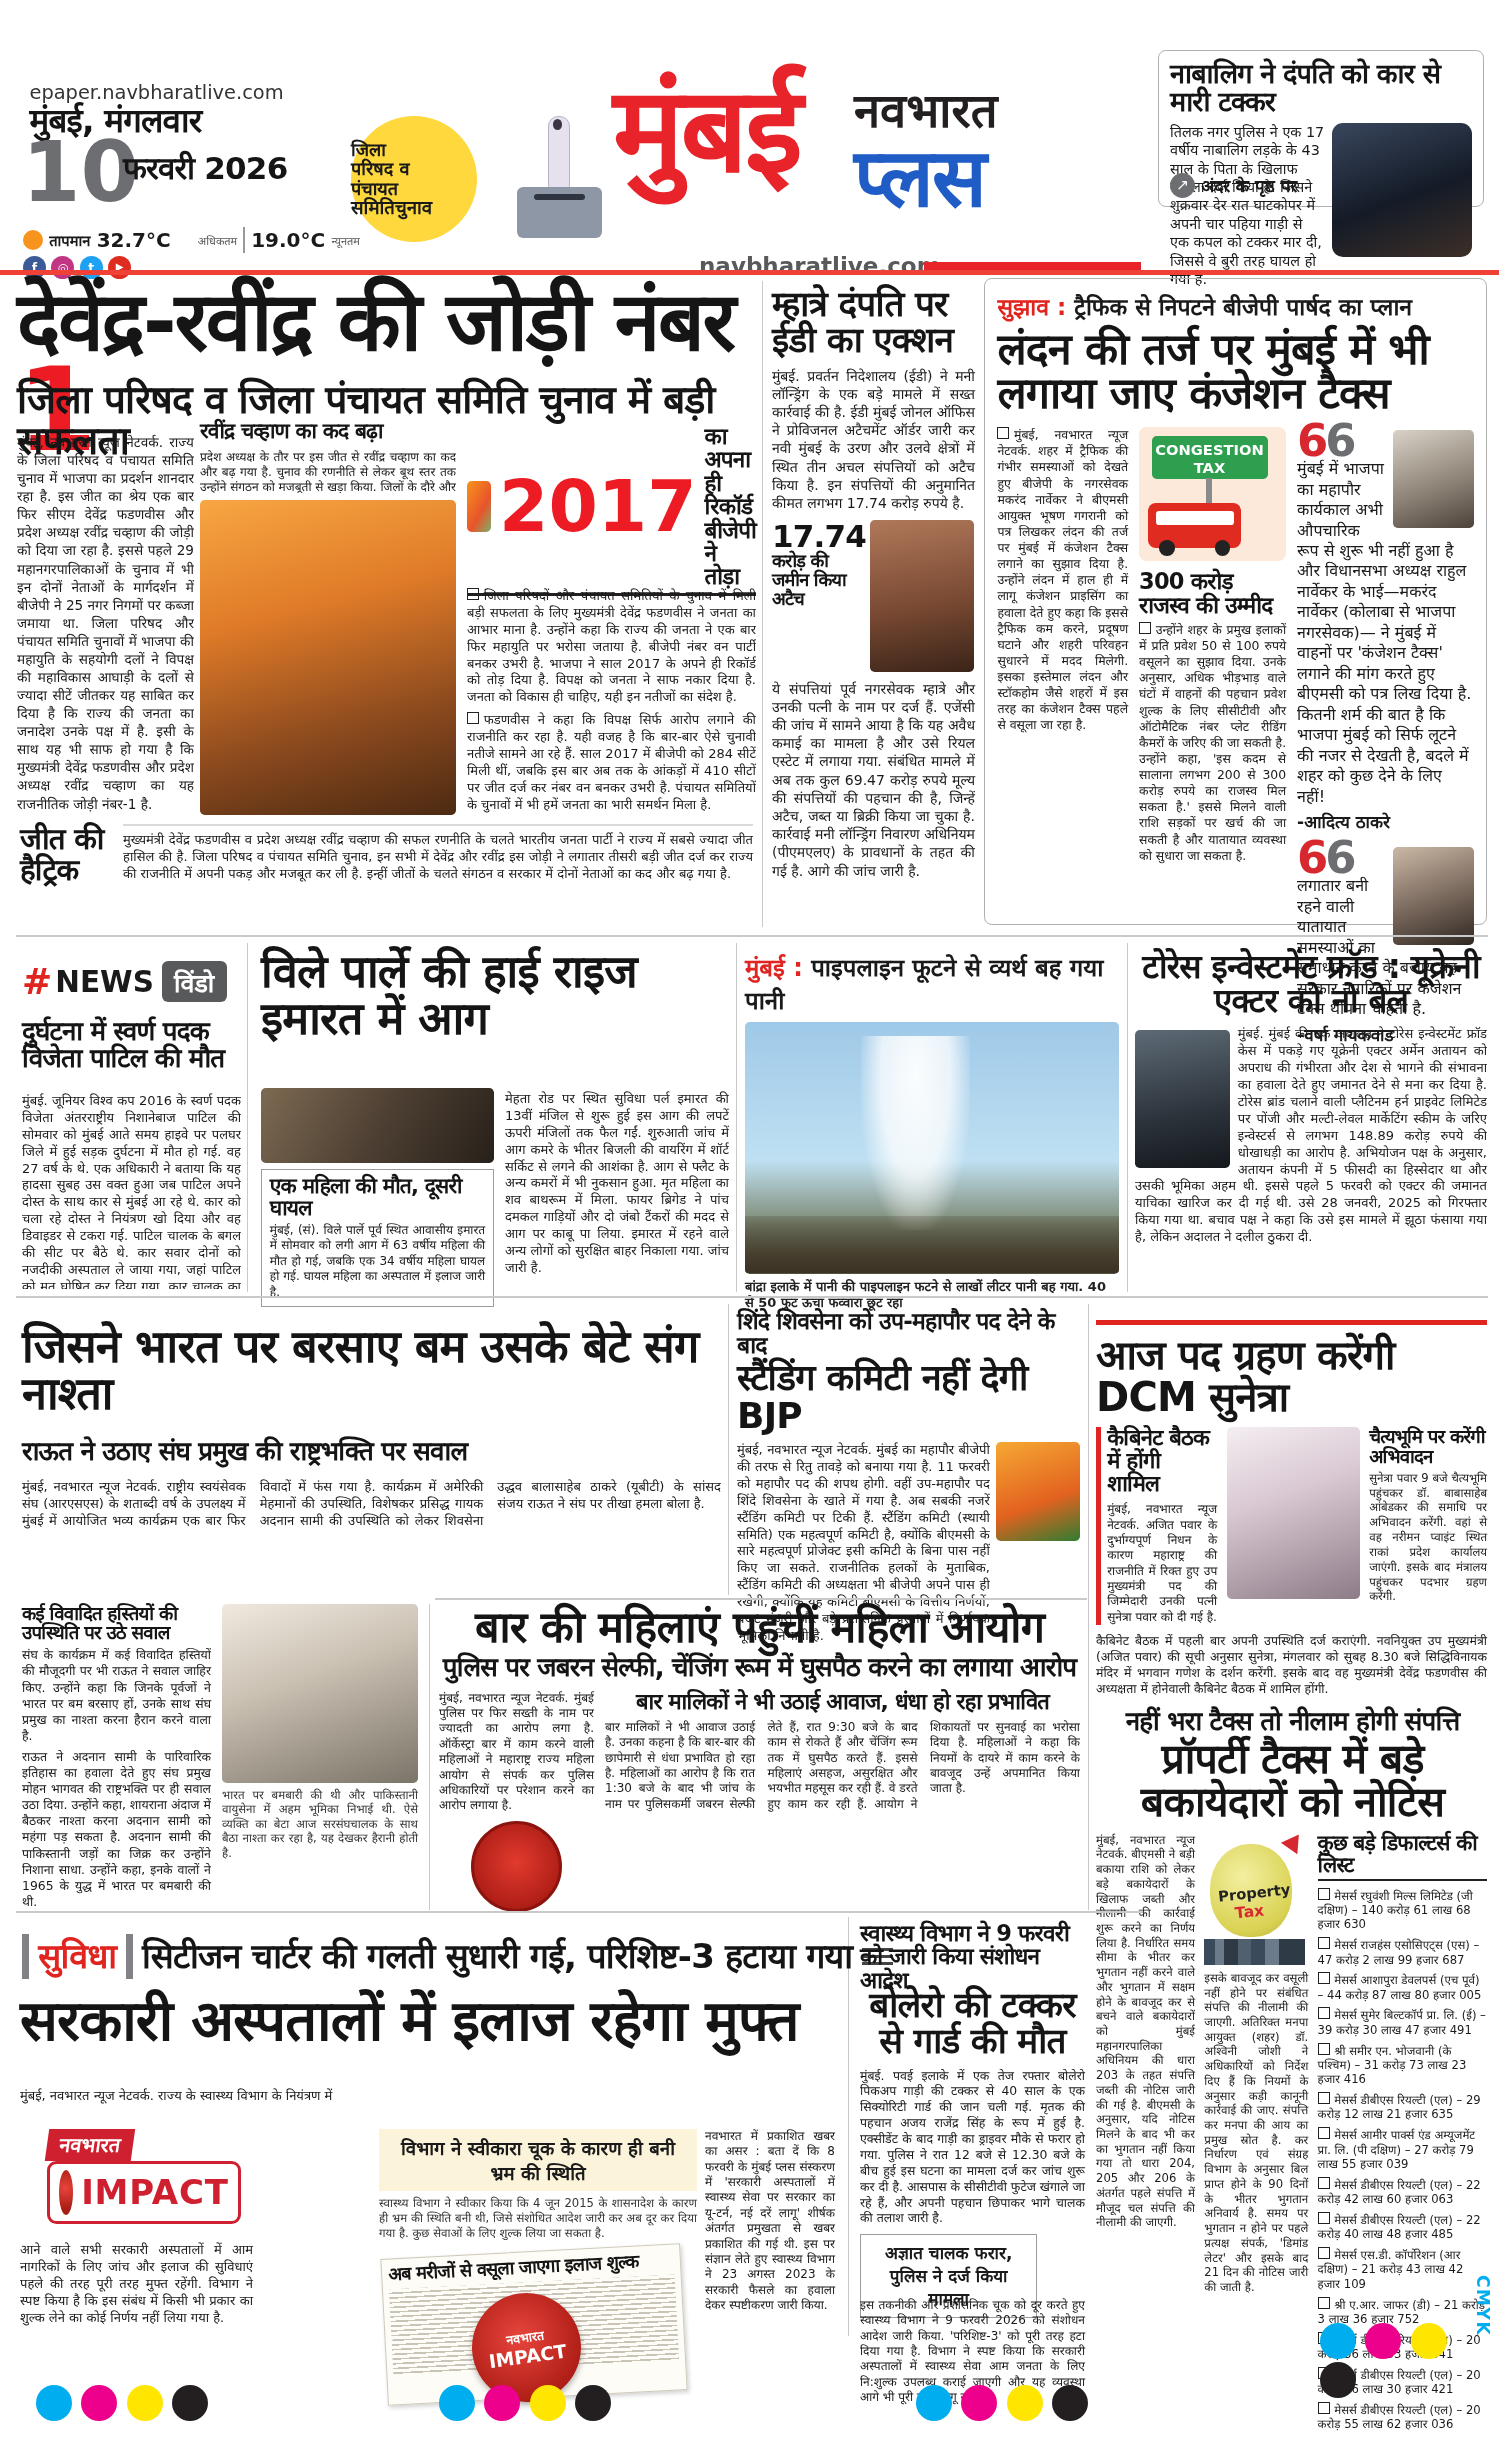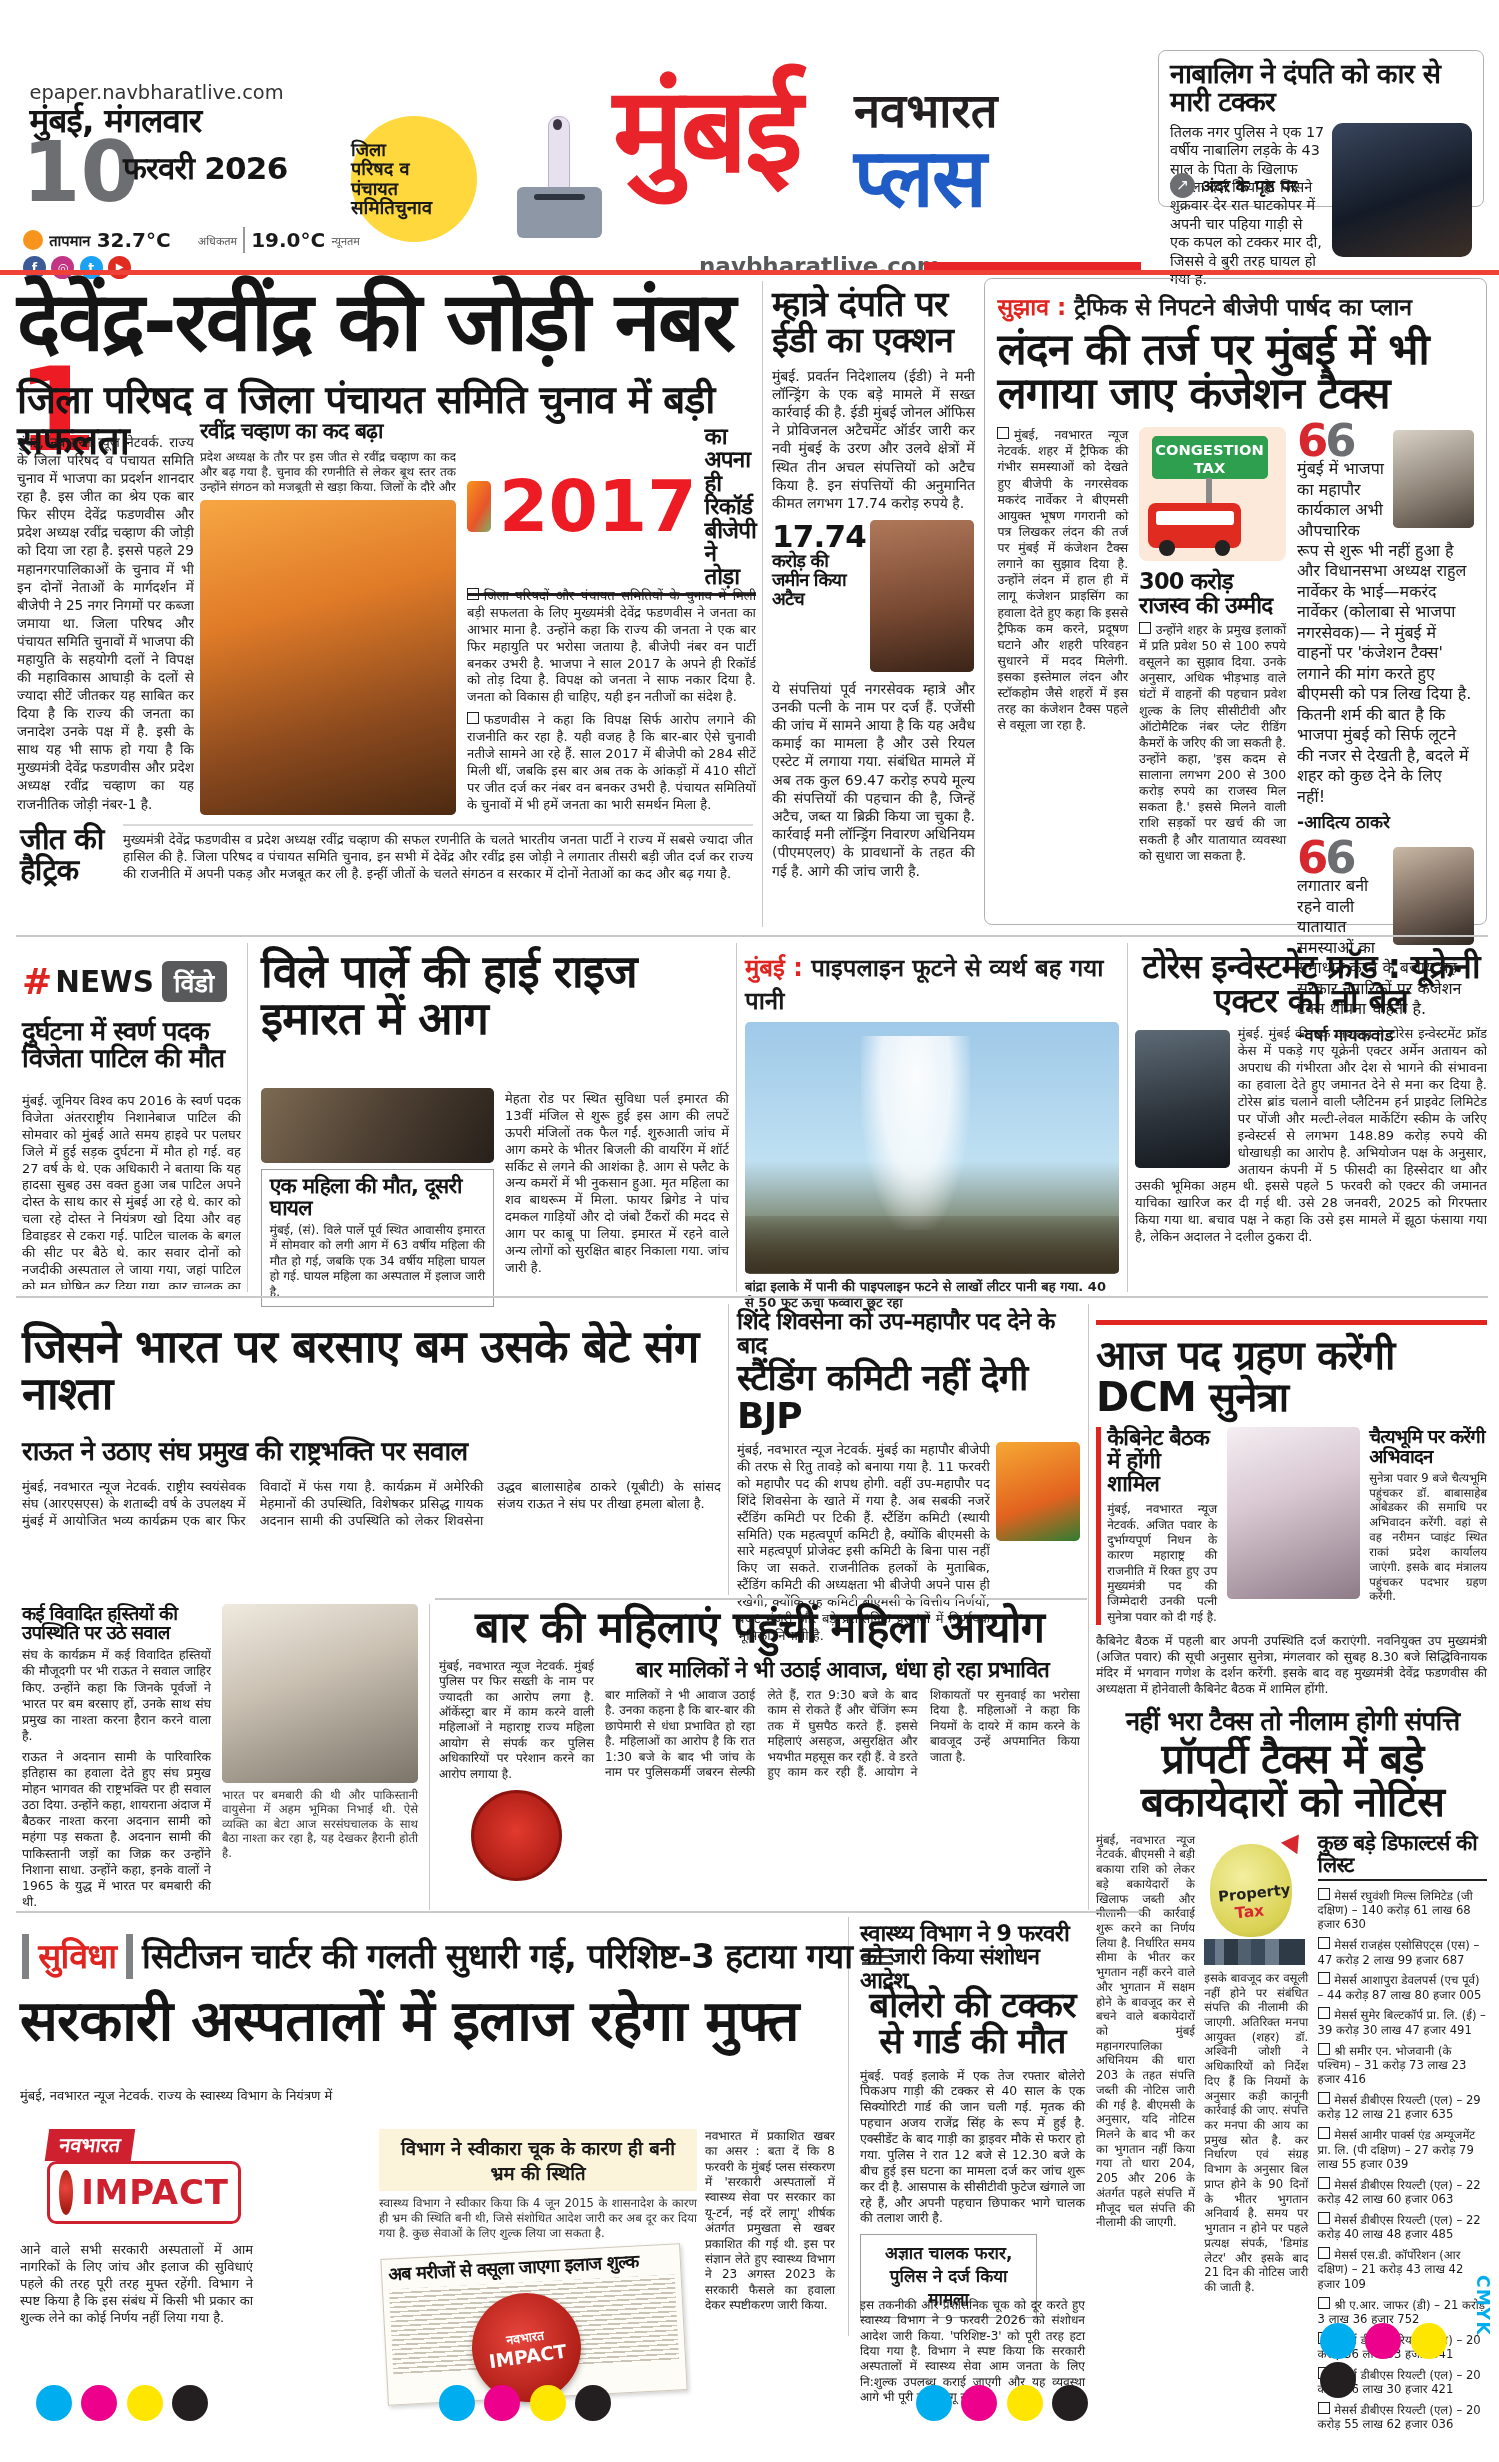--- a/index.html
+++ b/index.html
@@ -254,20 +254,21 @@
       </div>
     </div>
     <div class="just" style="margin-top:7.8px;font-size:12.4px;line-height:1.3;">कैबिनेट बैठक में पहली बार अपनी उपस्थिति दर्ज कराएंगी. नवनियुक्त उप मुख्यमंत्री (अजित पवार) की सूची अनुसार सुनेत्रा, मंगलवार को सुबह 8.30 बजे सिद्धिविनायक मंदिर में भगवान गणेश के दर्शन करेंगी. इसके बाद वह मुख्यमंत्री देवेंद्र फडणवीस की अध्यक्षता में होनेवाली कैबिनेट बैठक में शामिल होंगी.</div>
   </div>
 
   <div class="hr" style="left:435px;top:1598px;width:652px;"></div>
   <div class="vr" style="left:429px;top:1604px;height:306px;"></div>
 
   <div class="abs" style="left:439px;top:1605px;width:641px;">
     <div class="hd" style="font-size:43px;text-align:center;">बार की महिलाएं पहुंचीं महिला आयोग</div>
+    <div class="hd" style="font-size:26px;margin-top:4.7px;text-align:center;">पुलिस पर जबरन सेल्फी, चेंजिंग रूम में घुसपैठ करने का लगाया आरोप</div>
     <div style="display:flex;gap:11px;margin-top:9.3px;">
       <div style="width:155px;">
         <div class="just" style="font-size:12px;line-height:1.28;">मुंबई, नवभारत न्यूज नेटवर्क. मुंबई पुलिस पर फिर सख्ती के नाम पर ज्यादती का आरोप लगा है. ऑर्केस्ट्रा बार में काम करने वाली महिलाओं ने महाराष्ट्र राज्य महिला आयोग से संपर्क कर पुलिस अधिकारियों पर परेशान करने का आरोप लगाया है.</div>
         <div style="width:85px;height:85px;margin:7.8px auto 0;border-radius:50%;background:radial-gradient(circle at 50% 45%,#e23a2e 0%,#b01f17 70%);border:3.9px solid #8c140e;"></div>
       </div>
       <div style="flex:1;">
         <div class="hd" style="font-size:22px;text-align:center;">बार मालिकों ने भी उठाई आवाज, धंधा हो रहा प्रभावित</div>
         <div class="just colcut" style="margin-top:6.2px;column-count:3;column-gap:12.4px;font-size:12px;line-height:1.28;height:183px;">बार मालिकों ने भी आवाज उठाई है. उनका कहना है कि बार-बार की छापेमारी से धंधा प्रभावित हो रहा है. महिलाओं का आरोप है कि रात 1:30 बजे के बाद भी जांच के नाम पर पुलिसकर्मी जबरन सेल्फी लेते हैं, रात 9:30 बजे के बाद काम से रोकते हैं और चेंजिंग रूम तक में घुसपैठ करते हैं. इससे महिलाएं असहज, असुरक्षित और भयभीत महसूस कर रही हैं. वे डरते हुए काम कर रही हैं. आयोग ने शिकायतों पर सुनवाई का भरोसा दिया है. महिलाओं ने कहा कि नियमों के दायरे में काम करने के बावजूद उन्हें अपमानित किया जाता है.</div>
       </div>
     </div>

